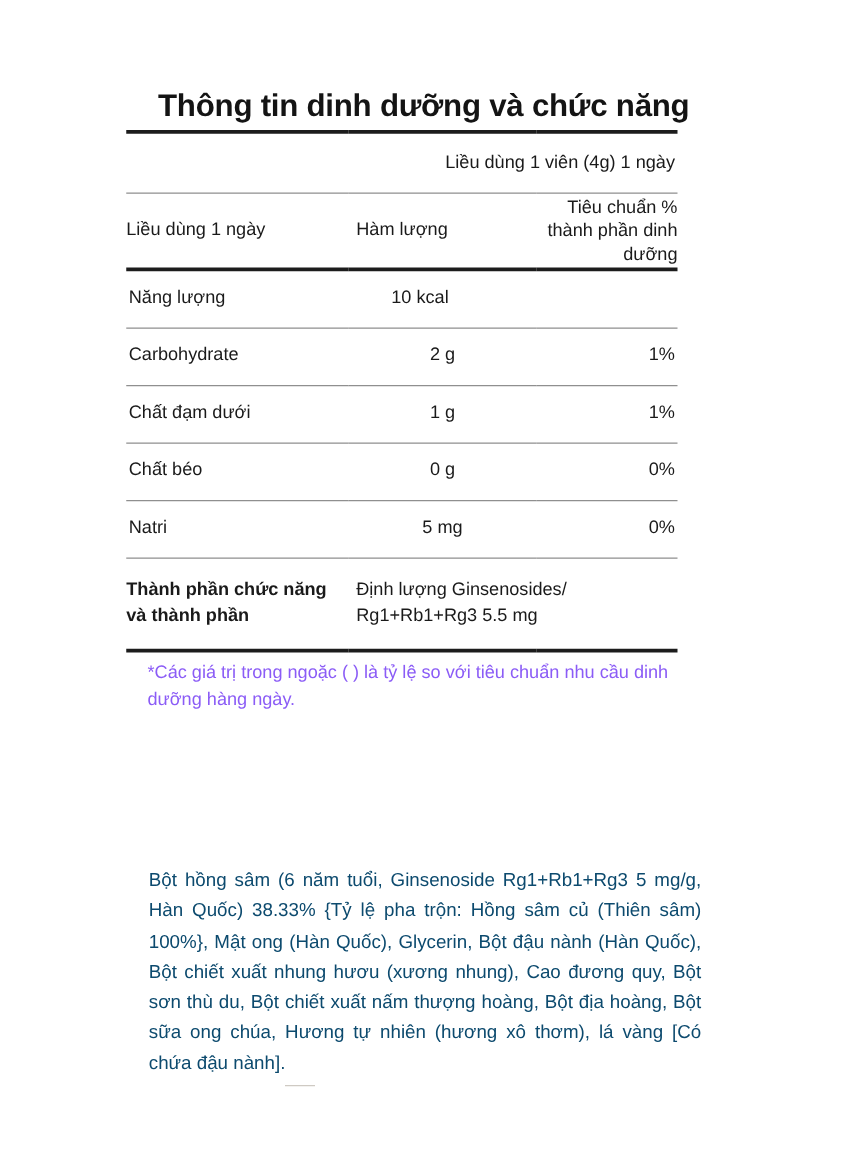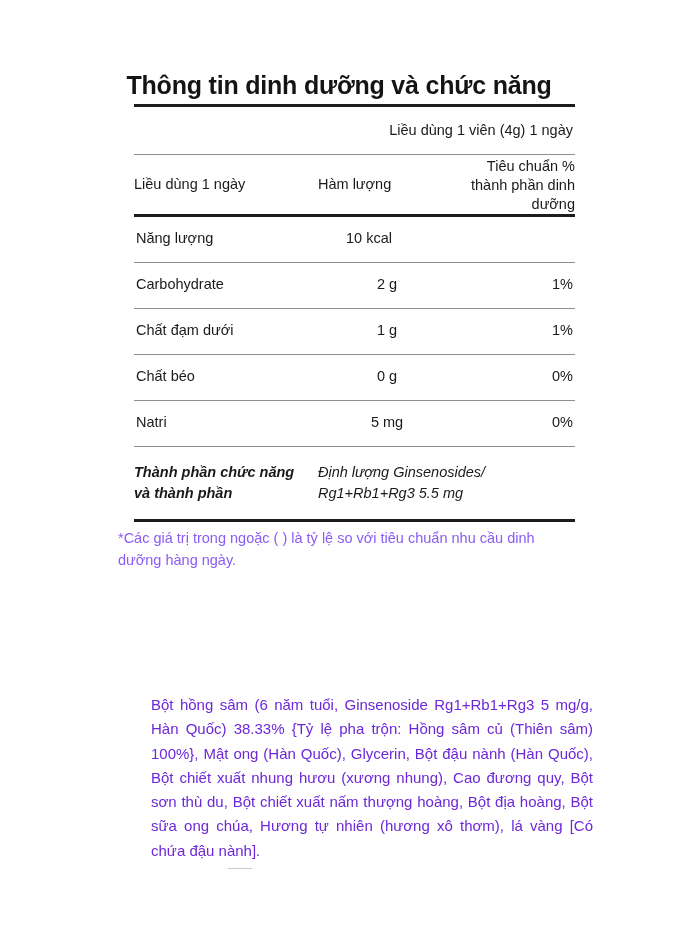--- a/index.html
+++ b/index.html
@@ -34,21 +34,21 @@
     font-weight: 700;
     letter-spacing: -0.2px;
     color: #141414;
   }
   #title-nutrition { top: 54px; }
   #title-ingredients { top: 614px; }
 
   
   .nutri-table {
     position: absolute;
-    left: 134px;
+    left: 101px;
     top: 104px;
     width: 441px;
     border-collapse: collapse;
     table-layout: fixed;
   }
   .nutri-table td {
     padding: 0;
     vertical-align: middle;
     font-size: 14.5px;
     line-height: 1.35;
@@ -76,21 +76,21 @@
   }
 
   .row-head td { height: 46px; padding-top: 2px !important; }
   .row-head .head-name  { text-align: left; }
   .row-head .head-value { text-align: left; padding-left: 6px !important; }
   .row-head .head-pct   { text-align: right; line-height: 1.3; }
 
   .row-data td { height: 45px; }
   .row-energy .cell-value { text-align: left; padding-left: 34px !important; }
 
-  .row-func td { height: 72px; vertical-align: middle; font-style: italic; }
+  .row-func td { height: 72px; vertical-align: middle; }
   .row-func .func-name {
     font-weight: 700;
     line-height: 1.4;
     text-align: left;
   }
   .row-func .func-value {
     line-height: 1.4;
     text-align: left;
     padding-left: 6px !important;
     white-space: nowrap;
@@ -109,24 +109,23 @@
   }
 
   
   .ingredients {
     position: absolute;
     left: 119px;
     top: 678px;
     width: 442px;
     font-size: 15px;
     line-height: 1.62;
-    color: #6d28d9;
+    color: #0c4a6e;
     text-align: justify;
     text-justify: inter-word;
-    margin-left: 32px;
   }
 
   
   .bottom-mark {
     position: absolute;
     left: 228px;
     top: 868px;
     width: 24px;
     height: 1px;
     background: #cfcac3;

